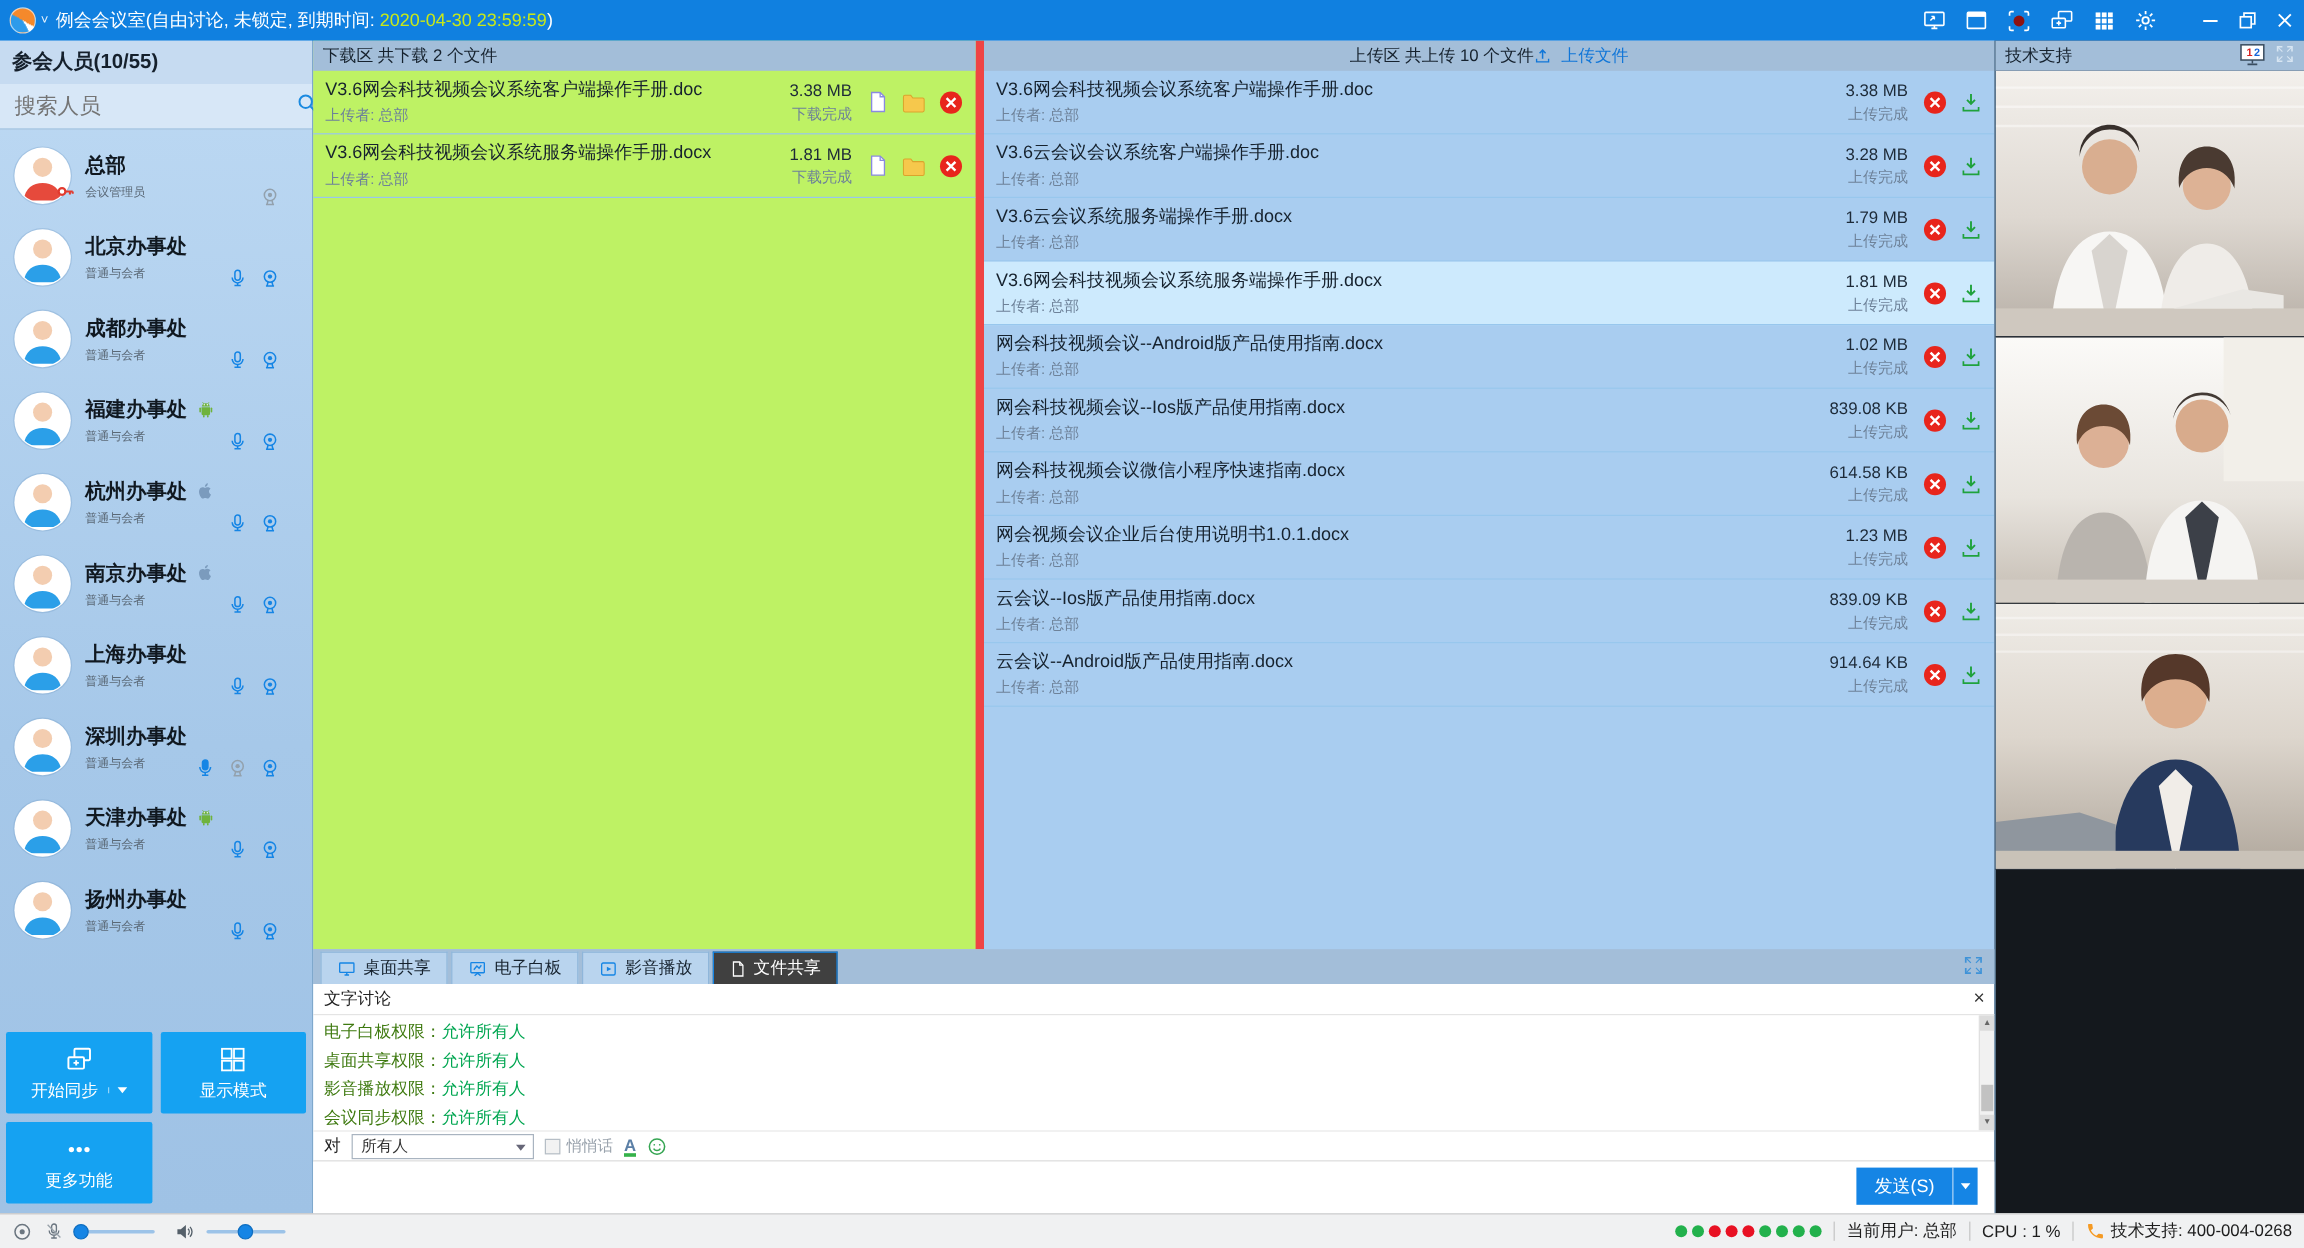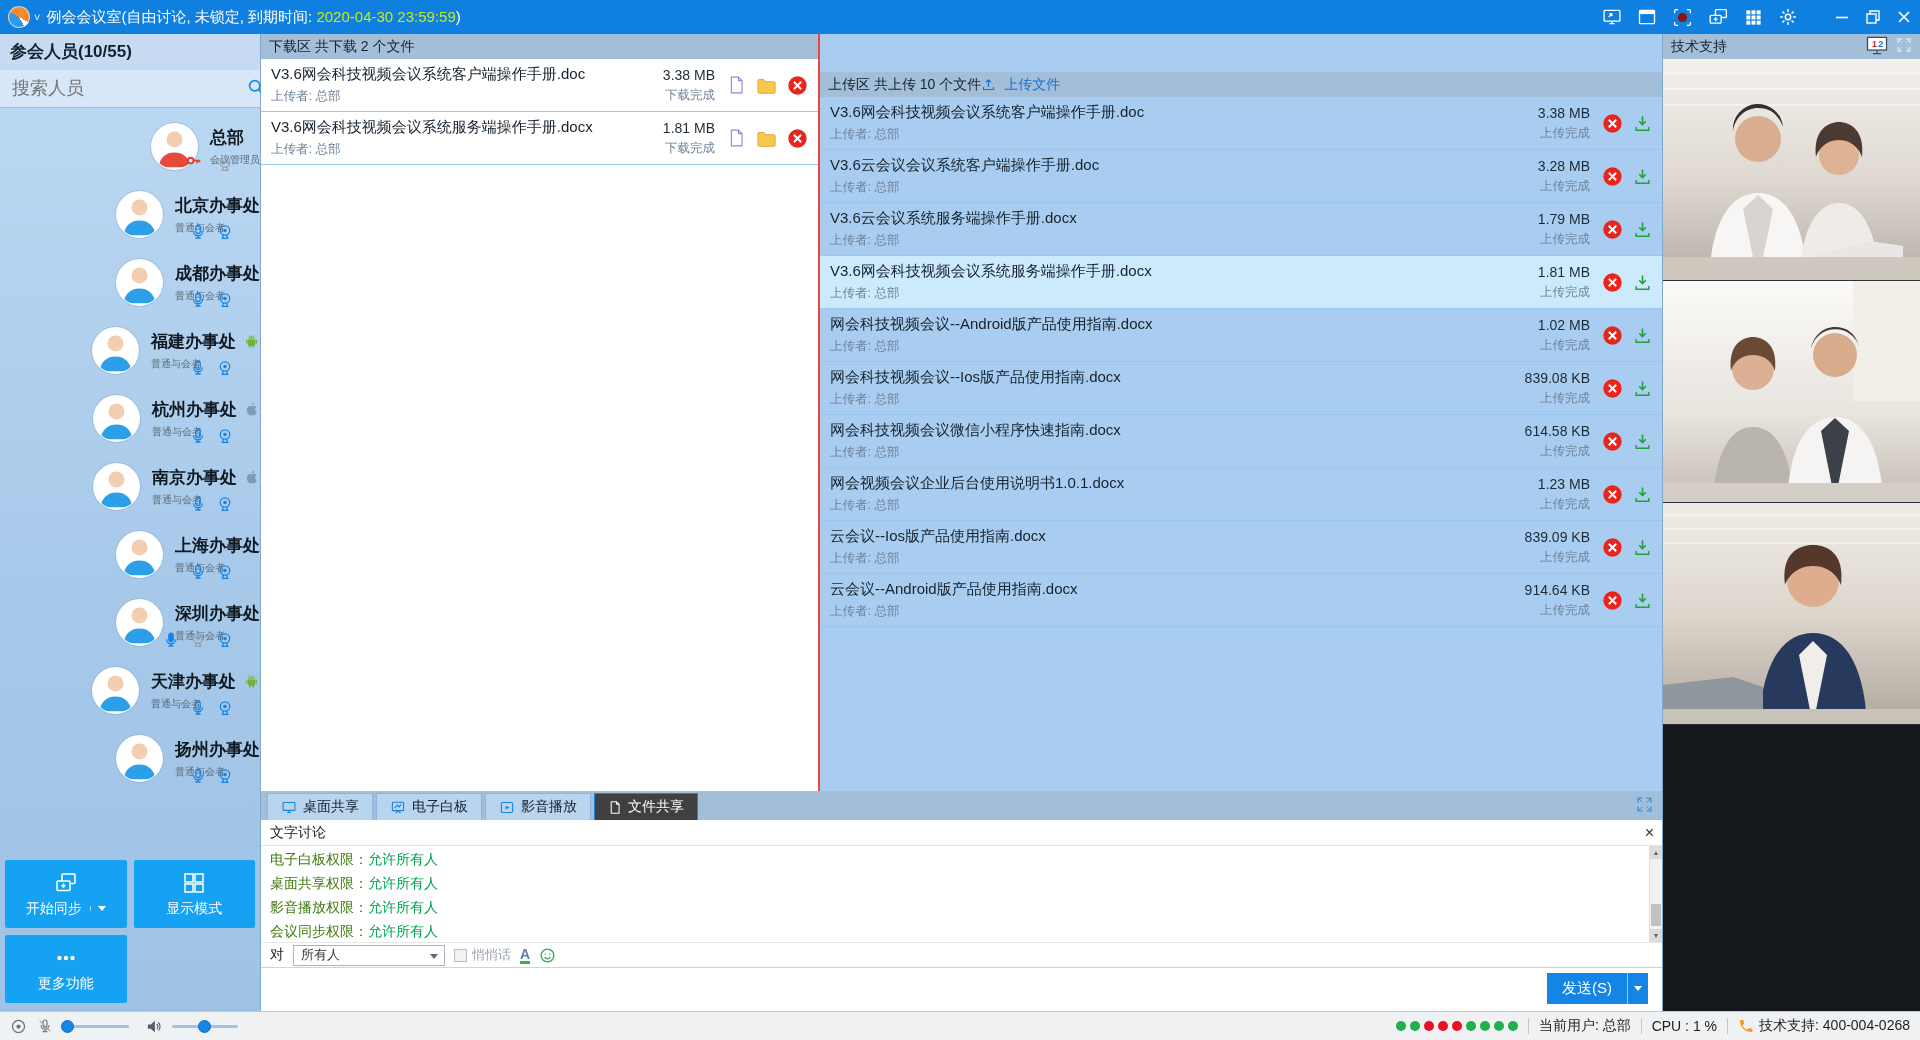--- a/index.html
+++ b/index.html
@@ -18,52 +18,52 @@
 
   
   .main{flex:1;display:flex;min-height:0;}
 
   
   .sidebar{width:261px;flex:none;background:linear-gradient(180deg,#bdd9f3 0%,#a6c8e9 60%,#9fc2e5 100%);display:flex;flex-direction:column;border-right:1px solid #7fa8cc;}
   .sb-header{height:36px;line-height:36px;flex:none;padding:0 10px;font-size:17px;font-weight:700;color:#15202c;background:#c6dbf1;}
   .sb-search{height:38px;flex:none;background:#d7e7f7;border-bottom:1px solid #9cbede;display:flex;align-items:center;padding:0 10px;}
   .sb-search input{flex:1;background:transparent;border:0;outline:none;font-size:18px;color:#333;}
   .participants{flex:1;overflow:hidden;padding-top:4px;}
-  .participant{height:68px;position:relative;display:flex;align-items:center;padding-left:12px;cursor:pointer;justify-content:flex-end;}
+  .participant{height:68px;position:relative;display:flex;align-items:center;padding-left:12px;cursor:pointer;}
   .avatar{width:47px;height:47px;border-radius:50%;background:#fff;position:relative;flex:none;overflow:visible;box-shadow:0 0 0 1px rgba(120,160,200,.35);}
   .avatar .face{position:absolute;inset:1px;border-radius:50%;overflow:hidden;}
   .badge{position:absolute;right:-3px;bottom:-2px;}
   .p-text{margin-left:12px;min-width:0;}
   .p-name{font-size:17px;font-weight:700;color:#101820;display:flex;align-items:center;gap:7px;white-space:nowrap;}
   .p-role{font-size:10px;color:#5a6876;margin-top:4px;}
   .p-icons{position:absolute;right:26px;bottom:7px;display:flex;gap:9px;align-items:flex-end;}
   .sb-buttons{flex:none;display:grid;grid-template-columns:1fr 1fr;gap:7px;padding:7px 5px 8px 5px;}
   .sb-btn{height:68px;background:#15a2f2;color:#fff;display:flex;flex-direction:column;align-items:center;justify-content:center;border-radius:2px;cursor:pointer;}
   .sb-btn .lbl-row{display:flex;align-items:center;margin-top:5px;font-size:14px;}
   .sb-btn .dd{margin-left:8px;padding-left:7px;border-left:1px solid rgba(255,255,255,.55);display:flex;align-items:center;}
   .tri{width:0;height:0;border-left:4px solid transparent;border-right:4px solid transparent;border-top:5px solid #fff;}
 
   
   .center{flex:1;display:flex;flex-direction:column;min-width:0;}
   .files{flex:1;display:flex;min-height:0;}
   .panel-head{height:25px;flex:none;background:#a3bed9;display:flex;align-items:center;padding:0 8px;font-size:14px;color:#16222e;}
-  .dl-panel{width:559px;flex:none;border-right:2px solid #ef4444;display:flex;flex-direction:column;background:#ffffff;}
+  .dl-panel{width:559px;flex:none;border-right:7px solid #ef4444;display:flex;flex-direction:column;background:#bef264;}
   .ul-panel{flex:1;display:flex;flex-direction:column;background:#a9cdf0;min-width:0;}
   .rows{flex:1;overflow:hidden;}
   .file-row{height:53px;display:flex;align-items:center;border-bottom:1px solid #98c7ed;padding:0 10px;cursor:default;}
   .file-row.hl{background:#cdeafd;}
   .f-main{flex:1;min-width:0;}
   .f-name{font-size:15px;color:#16222e;white-space:nowrap;overflow:hidden;}
   .f-up{font-size:12.5px;color:#6e8299;margin-top:4px;}
   .f-size{width:95px;flex:none;text-align:right;margin-right:12px;}
   .f-size .sz{font-size:14px;color:#1d2a38;}
   .f-size .st{font-size:12.5px;color:#6e8299;margin-top:4px;}
   .f-icons{display:flex;gap:10px;align-items:center;flex:none;}
   .f-icons span{display:flex;cursor:pointer;}
-  .ul-head{justify-content:flex-start;margin-top:38px;}
+  .ul-head{justify-content:center;}
   .up-link{display:flex;align-items:center;gap:8px;color:#1076d8;font-size:14px;cursor:pointer;}
 
   
   .tabbar{height:29px;flex:none;background:#a3bed9;display:flex;align-items:flex-end;padding-left:6px;gap:3px;position:relative;}
   .tab{height:27px;display:flex;align-items:center;gap:6px;padding:0 13px;font-size:14px;background:#b9d4ee;color:#16222e;cursor:pointer;border:1px solid #8fb6da;border-bottom:none;}
   .tab.active{background:#404040;color:#fff;border-color:#1585e5;}
   .tab-expand{position:absolute;right:9px;top:5px;cursor:pointer;}
 
   
   .chat{flex:none;background:#fff;display:flex;flex-direction:column;}

